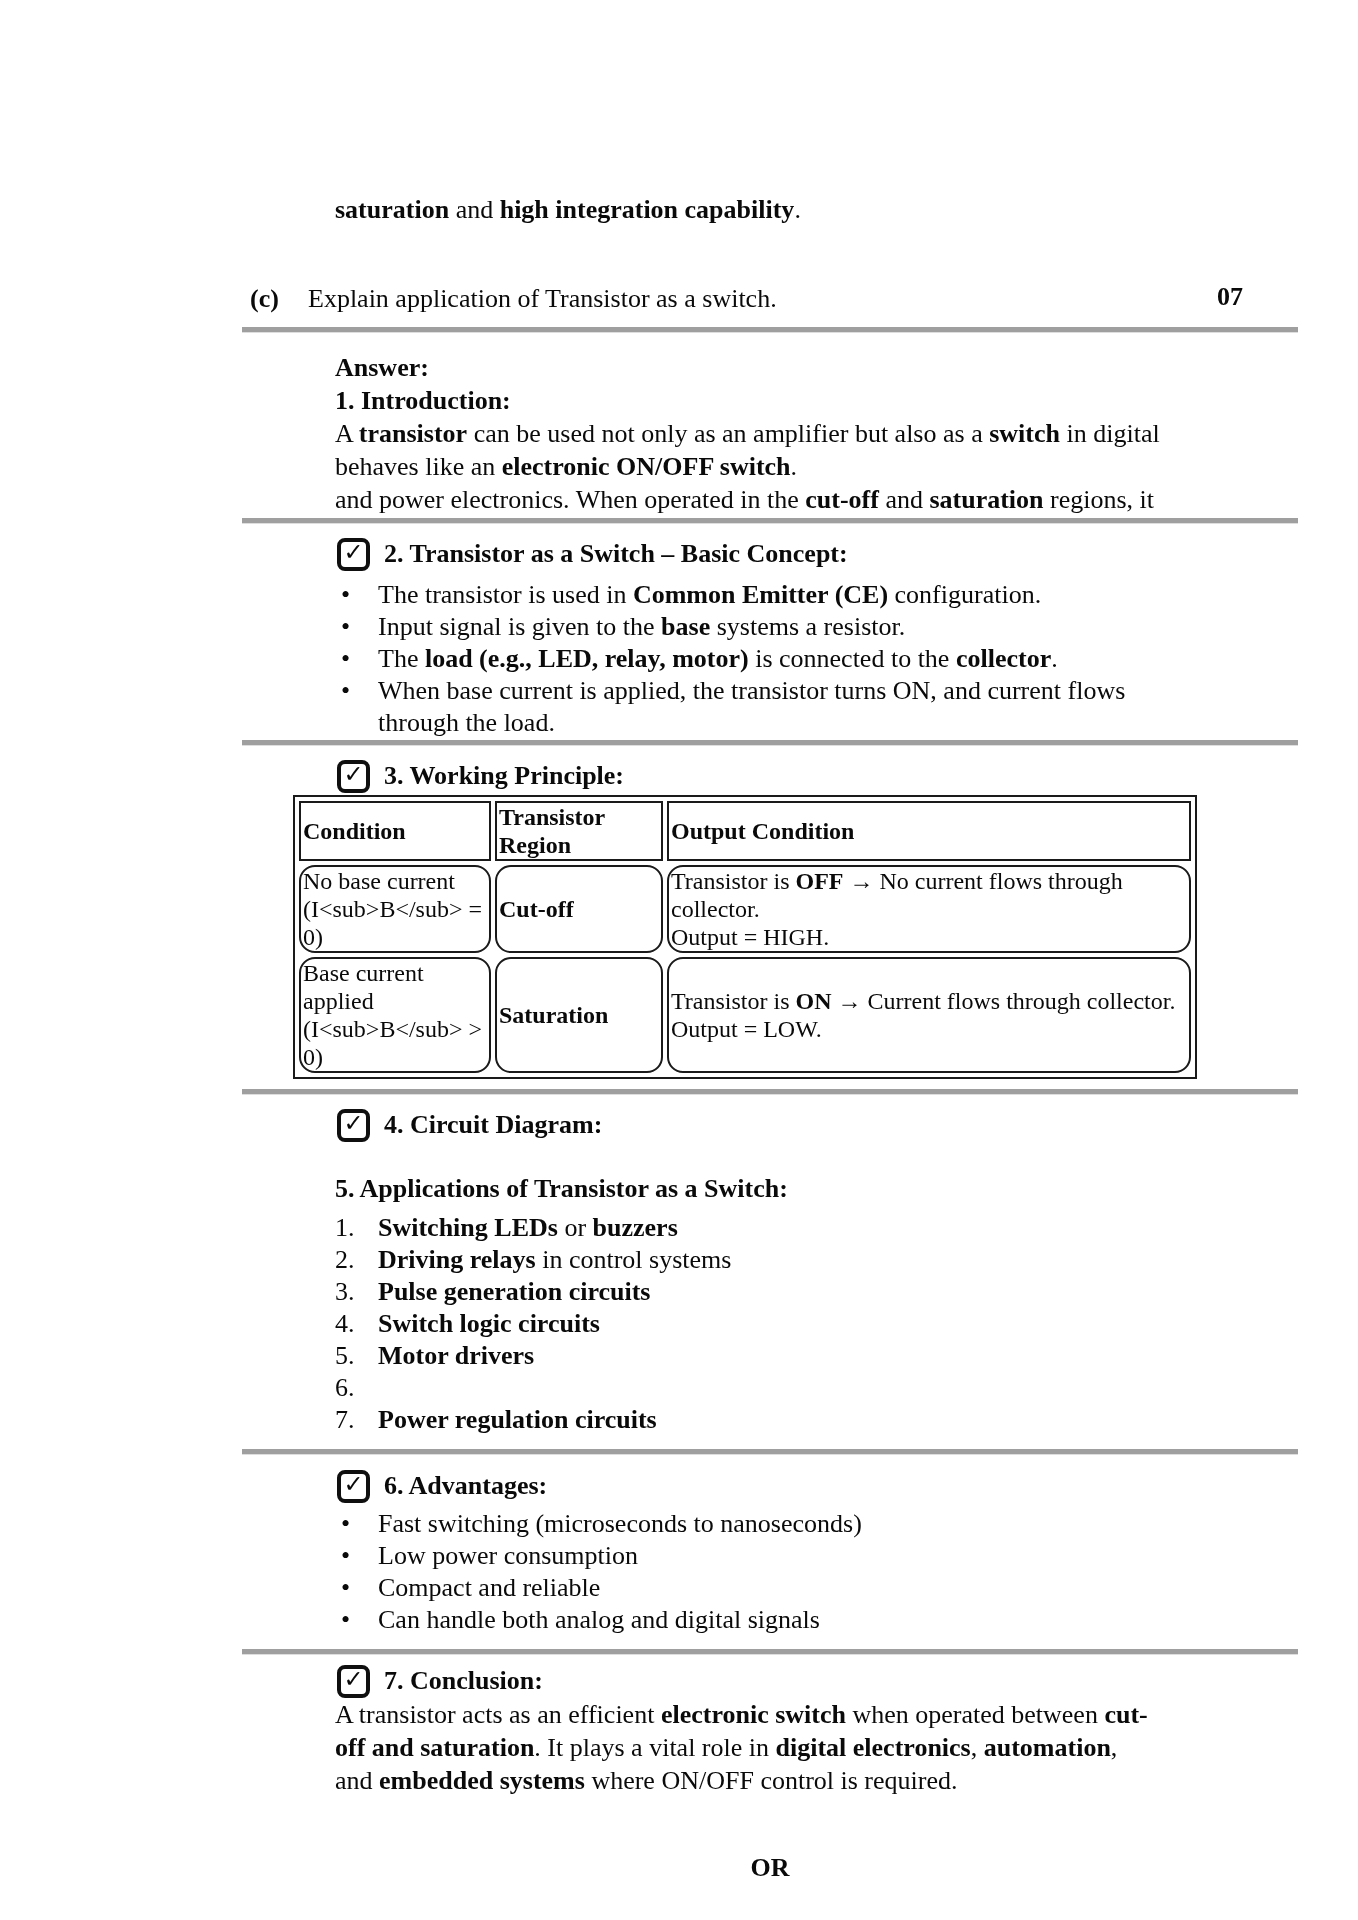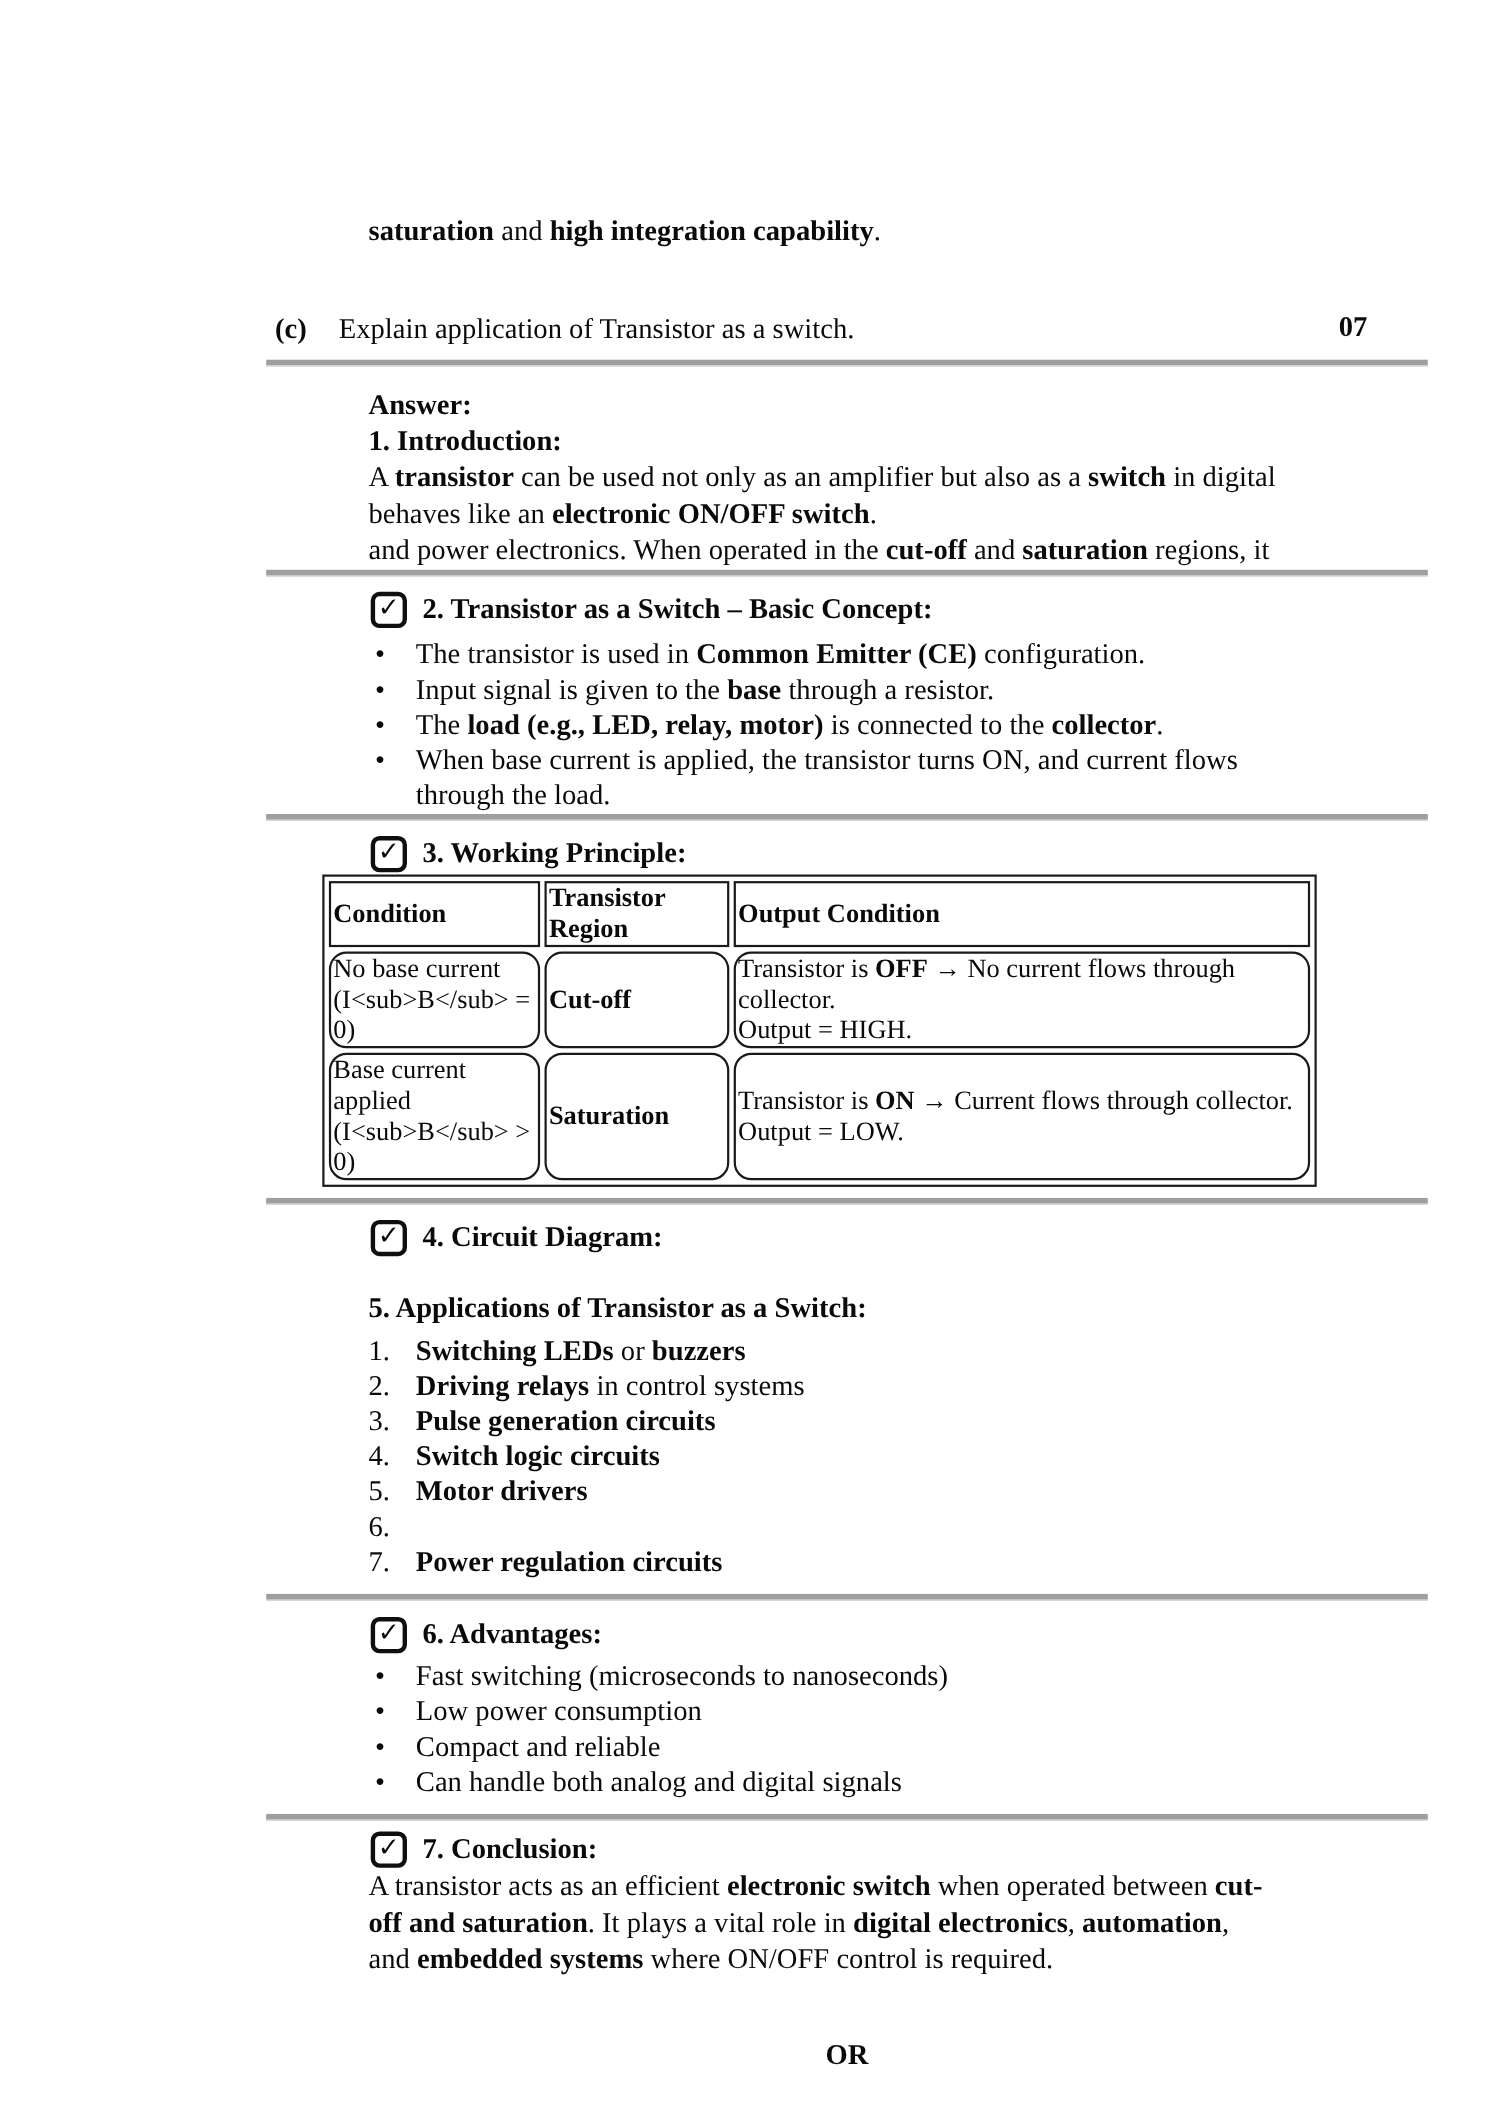--- a/index.html
+++ b/index.html
@@ -106,21 +106,21 @@
       </span>
     <span class="sec-title">2. Transistor as a Switch – Basic Concept:</span>
   </div>
   <div class="blk list-block concept-lines">
       <div class="ln">
         <span class="mk blt">•</span>
         <span class="tx"><span>The transistor is used in </span><span class="b">Common Emitter (CE)</span><span> configuration.</span></span>
       </div>
       <div class="ln">
         <span class="mk blt">•</span>
-        <span class="tx"><span>Input signal is given to the </span><span class="b">base</span><span> through a resistor.</span></span>
+        <span class="tx"><span>Input signal is given to the </span><span class="b">base</span><span> systems a resistor.</span></span>
       </div>
       <div class="ln">
         <span class="mk blt">•</span>
         <span class="tx"><span>The </span><span class="b">load (e.g., LED, relay, motor)</span><span> is connected to the </span><span class="b">collector</span><span>.</span></span>
       </div>
       <div class="ln">
         <span class="mk blt">•</span>
         <span class="tx"><span>When base current is applied, the transistor turns ON, and current flows</span></span>
       </div>
       <div class="ln">

